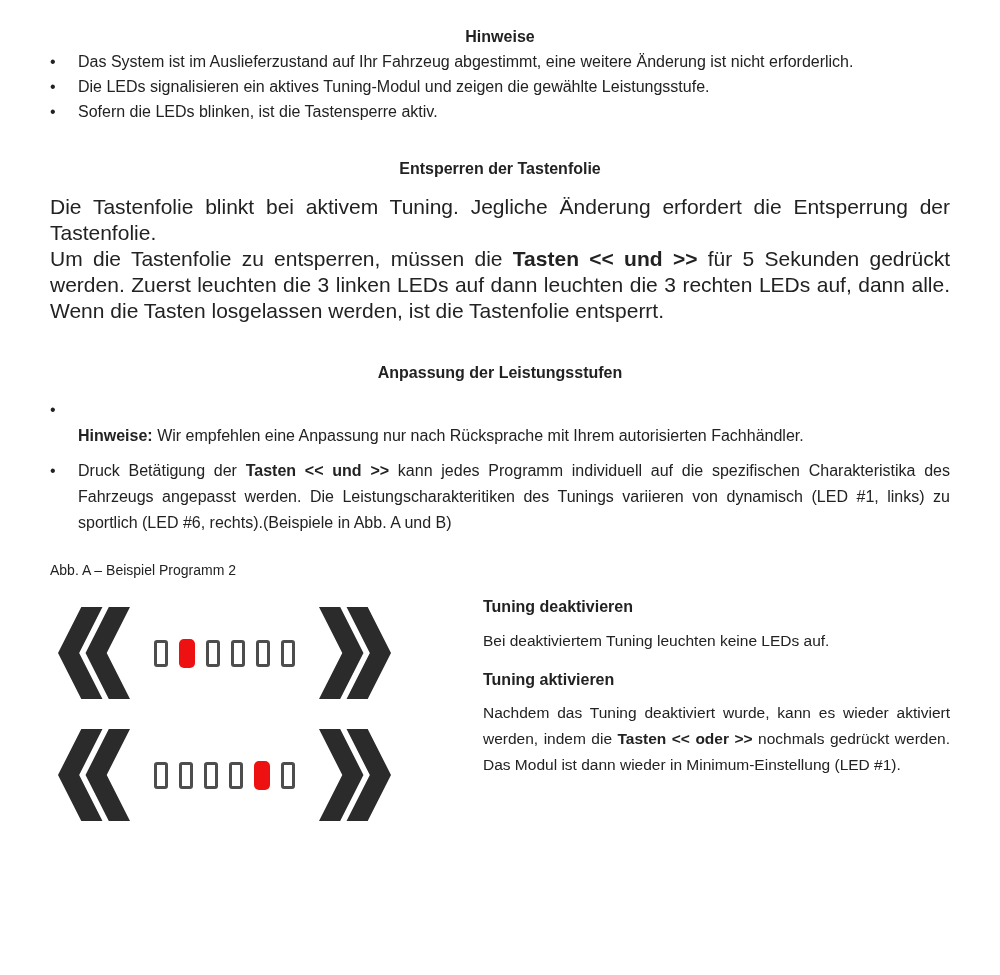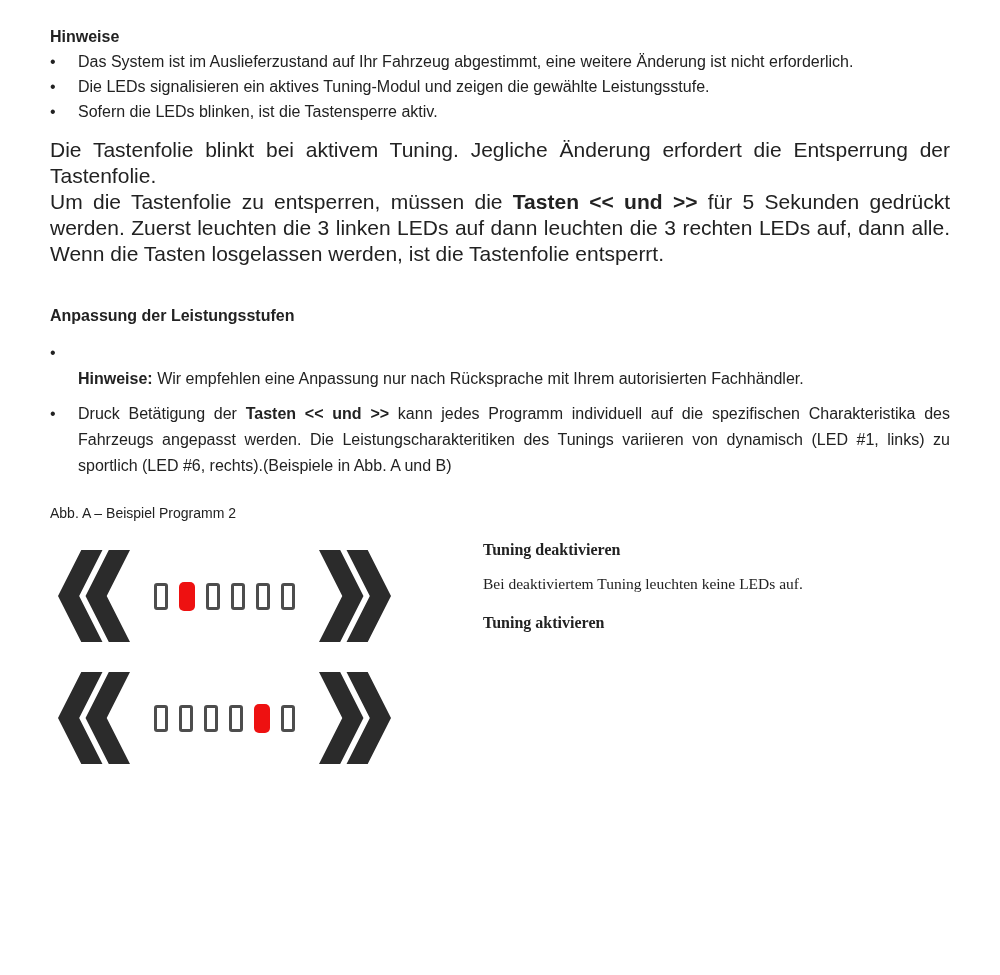--- a/index.html
+++ b/index.html
@@ -15,41 +15,41 @@
   body{
     width:1000px;height:975px;
     background:var(--page-bg);
     font-family:"Liberation Sans", sans-serif;
     color:var(--text);
     overflow:hidden;
   }
   .page{padding:24px 50px 0 50px;width:1000px;}
 
   .sec-title{
-    font-size:16px;font-weight:bold;line-height:25px;margin:0;
+    font-size:16px;font-weight:bold;line-height:25px;margin:0;text-align:center;
   }
   .bullet{display:flex;font-size:16px;line-height:25px;}
   .bullet .marker{width:28px;flex:none;}
   .bullet .txt{flex:1;text-align:justify;}
 
   
   .hinweise .bullet-group{margin-top:0;}
   .entsperren .sec-title{margin-top:32px;}
   .para{
     font-size:21px;line-height:26px;text-align:justify;margin:13px 0 15px 0;
   }
   .anpassung .sec-title{margin-top:36px;}
   .anpassung .bullet{line-height:26px;}
   .anpassung .bullet.b1{margin-top:12px;}
   .anpassung .bullet.b2{margin-top:9px;}
 
   
   .twocol{display:flex;margin-top:20px;}
   .col-left{width:433px;flex:none;}
-  .col-right{flex:1;font-family:Liberation Serif, serif;}
+  .col-right{flex:1;}
 
   .fig-caption{font-size:14px;line-height:22px;margin-top:3px;}
   .fig-caption.b{margin-top:86px;}
 
   .figure{
     display:flex;align-items:center;justify-content:space-between;
     width:333px;margin-left:8px;margin-top:26px;height:92px;
   }
   .figure.b{margin-top:30px;}
   .chev{width:72px;height:92px;color:var(--chevron);flex:none;display:block;}
@@ -88,20 +88,21 @@
         <span class="txt">Die LEDs signalisieren ein aktives Tuning-Modul und zeigen die gewählte Leistungsstufe.</span>
       </div>
       <div class="bullet">
         <span class="marker">•</span>
         <span class="txt">Sofern die LEDs blinken, ist die Tastensperre aktiv.</span>
       </div>
     </div>
   </section>
 
   <section class="entsperren">
+    <h3 class="sec-title">Entsperren der Tastenfolie</h3>
     <p class="para"><span>Die Tastenfolie blinkt bei aktivem Tuning. Jegliche Änderung erfordert die Entsperrung der Tastenfolie.</span><br><span>Um die Tastenfolie zu entsperren, müssen die </span><strong>Tasten &lt;&lt; und &gt;&gt;</strong><span> für 5 Sekunden gedrückt werden. Zuerst leuchten die 3 linken LEDs auf dann leuchten die 3 rechten LEDs auf, dann alle. Wenn die Tasten losgelassen werden, ist die Tastenfolie entsperrt.</span></p>
   </section>
 
   <section class="anpassung">
     <h3 class="sec-title">Anpassung der Leistungsstufen</h3>
     <div class="bullet b1">
       <span class="marker">•</span>
       <span class="txt"><br><strong>Hinweise:</strong><span> Wir empfehlen eine Anpassung nur nach Rücksprache mit Ihrem autorisierten Fachhändler.</span></span>
     </div>
     <div class="bullet b2">
@@ -151,16 +152,17 @@
           <polygon points="68,0 48,0 26,42 48,84 68,84 46,42" fill="currentColor"></polygon>
         </svg>
       </div>
     </div>
 
     <div class="col-right">
       <h4 class="sub-title t1">Tuning deaktivieren</h4>
       <p class="rpara gap">Bei deaktiviertem Tuning leuchten keine LEDs auf.</p>
 
       <h4 class="sub-title t2">Tuning aktivieren</h4>
+      <p class="rpara"><span>Nachdem das Tuning deaktiviert wurde, kann es wieder aktiviert werden, indem die </span><strong>Tasten &lt;&lt; oder &gt;&gt;</strong><span> nochmals gedrückt werden. Das Modul ist dann wieder in Minimum-Einstellung (LED #1).</span></p>
     </div>
 
   </div>
 </div>
 
 </body></html>

